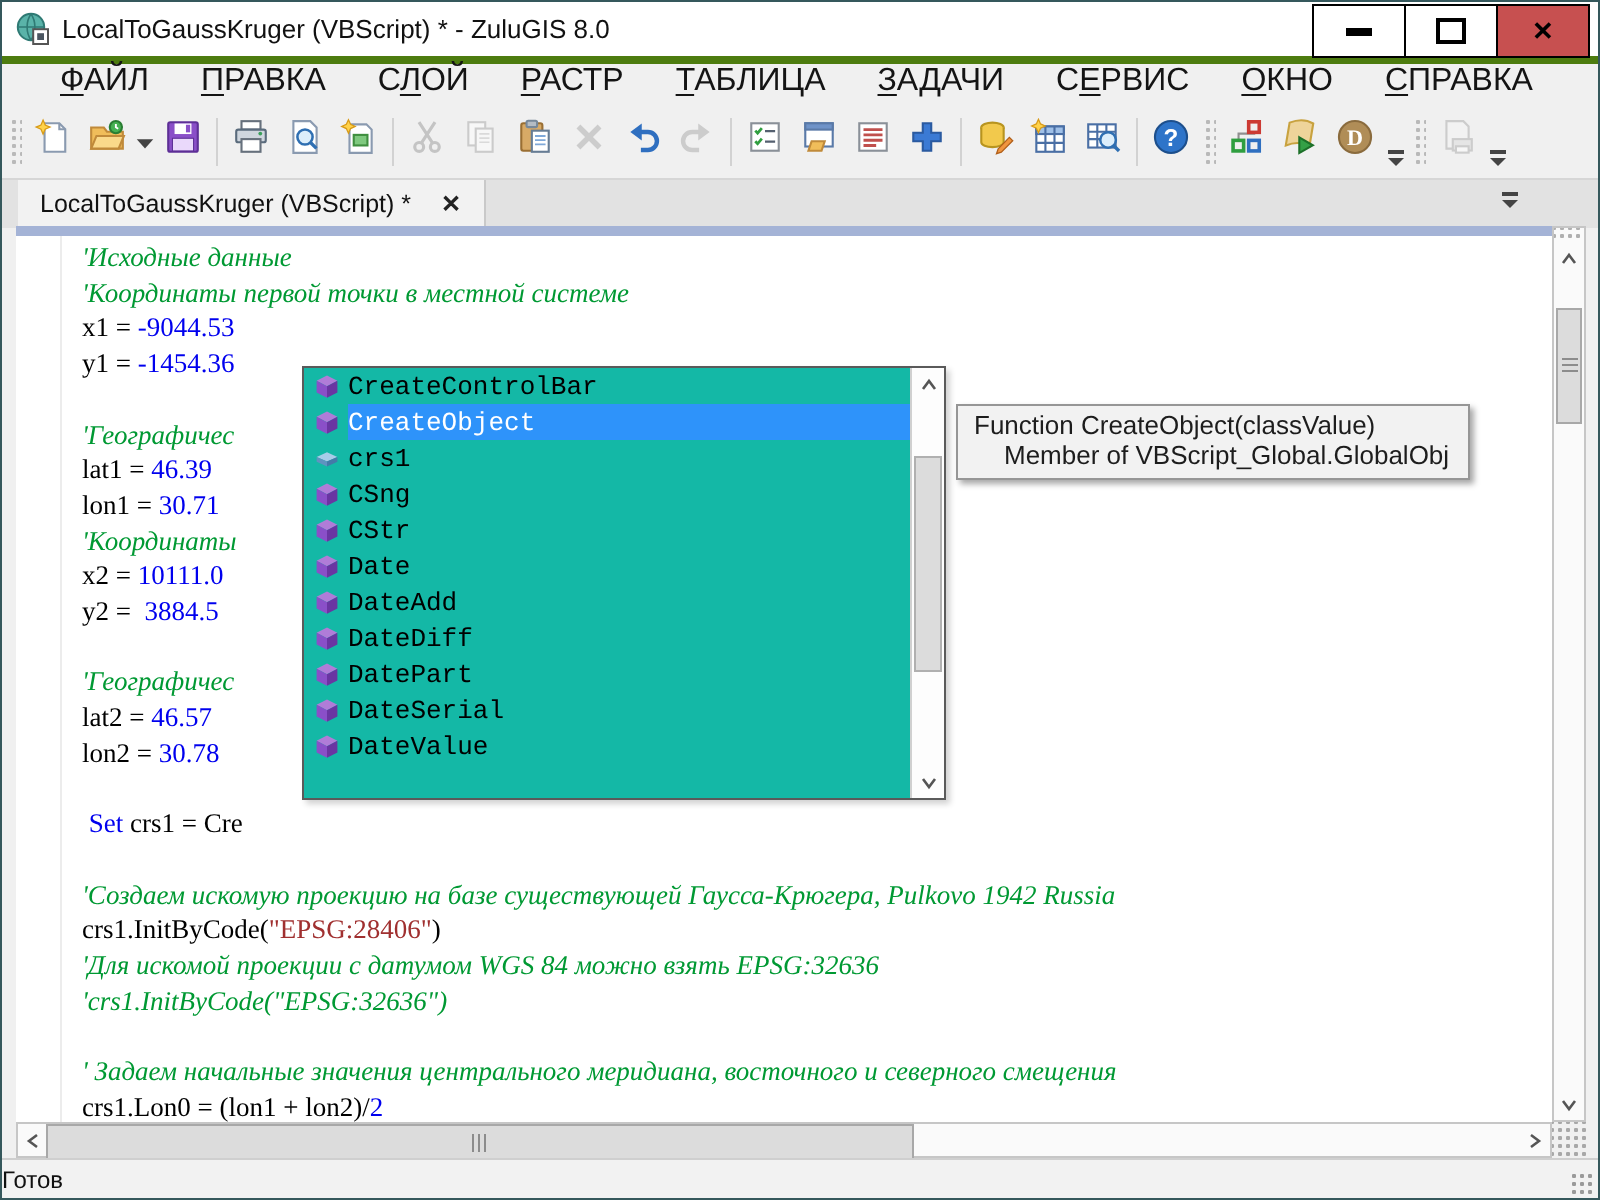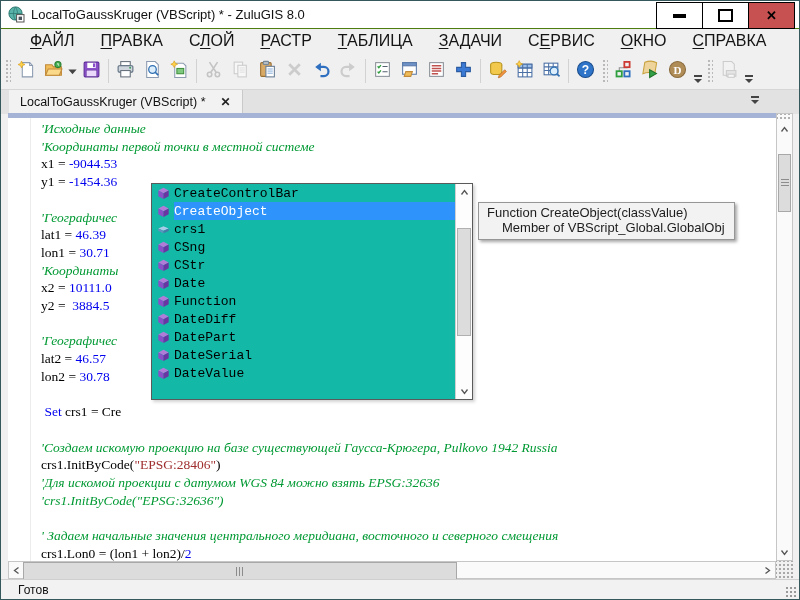--- a/index.html
+++ b/index.html
@@ -1,20 +1,20 @@
 <!DOCTYPE html>
 <html><head>
 <meta charset="utf-8">
 <style>
   html,body{margin:0;padding:0;background:#888;}
   .win{position:relative;width:800px;height:600px;box-sizing:border-box;border:1px solid #35585c;
        background:#f0f0f0;font-family:"Liberation Sans",sans-serif;overflow:hidden;}
   
   .titlebar{position:absolute;top:0;left:0;right:0;height:27px;background:#fff;
-            border-bottom:1px solid #4d7c0f;display:flex;align-items:center;}
+            border-bottom:4px solid #4d7c0f;display:flex;align-items:center;}
   .app-icon{width:17px;height:17px;margin:0 6px 0 7px;}
   .title-text{font-size:13px;color:#111;}
   .winbtns{position:absolute;right:4px;top:1px;display:flex;}
   .wbtn{width:45px;height:25px;border:1px solid #000;margin-left:-1px;background:#fff;
         display:flex;align-items:center;justify-content:center;}
   .wbtn.close{background:var(--close);}
   .glyph-min{width:13px;height:4px;background:#000;}
   .glyph-max{width:11px;height:9px;border:2px solid #000;}
   .glyph-x{font-size:13px;font-weight:bold;color:#000;line-height:1;}
   
@@ -62,21 +62,21 @@
   .h-left,.h-right{position:absolute;top:0;width:15px;height:100%;display:flex;align-items:center;justify-content:center;}
   .h-left{left:0;} .h-right{right:0;}
   .h-left svg,.h-right svg{width:9px;height:9px;}
   .h-thumb{position:absolute;left:14px;top:0;width:432px;height:16px;background:#dcdcdc;border:1px solid #a8a8a8;
            display:flex;align-items:center;justify-content:center;}
   .h-thumb .grip{width:8px;height:9px;background:repeating-linear-gradient(90deg,#8c8c8c,#8c8c8c 1px,transparent 1px,transparent 3px);}
   .corner{position:absolute;top:560px;left:775px;width:17px;height:18px;background:#f0f0f0;
           background-image:radial-gradient(#a8a8a8 1px,transparent 1.2px);background-size:4px 4px;background-position:6px 6px;}
   
   .statusbar{position:absolute;top:578px;left:0;right:0;height:20px;background:#f2f2f2;border-top:1px solid #cfcfcf;
-             display:flex;align-items:center;padding-left:17px;font-size:12px;color:#111;}
+             display:flex;align-items:center;padding-left:0;font-size:12px;color:#111;}
   .resize-grip{position:absolute;right:1px;bottom:1px;width:13px;height:13px;
                background-image:radial-gradient(#9a9a9a 1px,transparent 1.2px);background-size:4px 4px;}
   
   .dropdown{position:absolute;left:150px;top:182px;width:322px;height:217px;background:#14b8a6;border:1px solid #5a5a5a;
             box-sizing:border-box;display:flex;z-index:5;box-shadow:2px 2px 3px rgba(0,0,0,.18);}
   .dd-list{flex:1;overflow:hidden;font-family:"Liberation Mono","DejaVu Sans Mono",monospace;font-size:13px;}
   .dd-item{height:18px;display:flex;align-items:center;}
   .dd-ic{width:22px;display:flex;justify-content:center;}
   .dd-ic svg{width:13px;height:13px;}
   .dd-label{flex:1;height:100%;display:flex;align-items:center;color:#000;}
@@ -440,21 +440,21 @@
           <span class="dd-label">Date</span>
         </div>
         <div class="dd-item">
           <span class="dd-ic">
             <svg viewBox="0 0 14 14">
               <path d="M7 .8 12.6 3.7 7 6.6 1.4 3.7z" fill="#b07cd8"></path>
               <path d="M1.4 3.7 7 6.6v6.2L1.4 9.9z" fill="#8a4fc8"></path>
               <path d="M12.6 3.7 7 6.6v6.2l5.6-2.9z" fill="#6a35a2"></path>
             </svg>
           </span>
-          <span class="dd-label">Function</span>
+          <span class="dd-label">DateAdd</span>
         </div>
         <div class="dd-item">
           <span class="dd-ic">
             <svg viewBox="0 0 14 14">
               <path d="M7 .8 12.6 3.7 7 6.6 1.4 3.7z" fill="#b07cd8"></path>
               <path d="M1.4 3.7 7 6.6v6.2L1.4 9.9z" fill="#8a4fc8"></path>
               <path d="M12.6 3.7 7 6.6v6.2l5.6-2.9z" fill="#6a35a2"></path>
             </svg>
           </span>
           <span class="dd-label">DateDiff</span>

